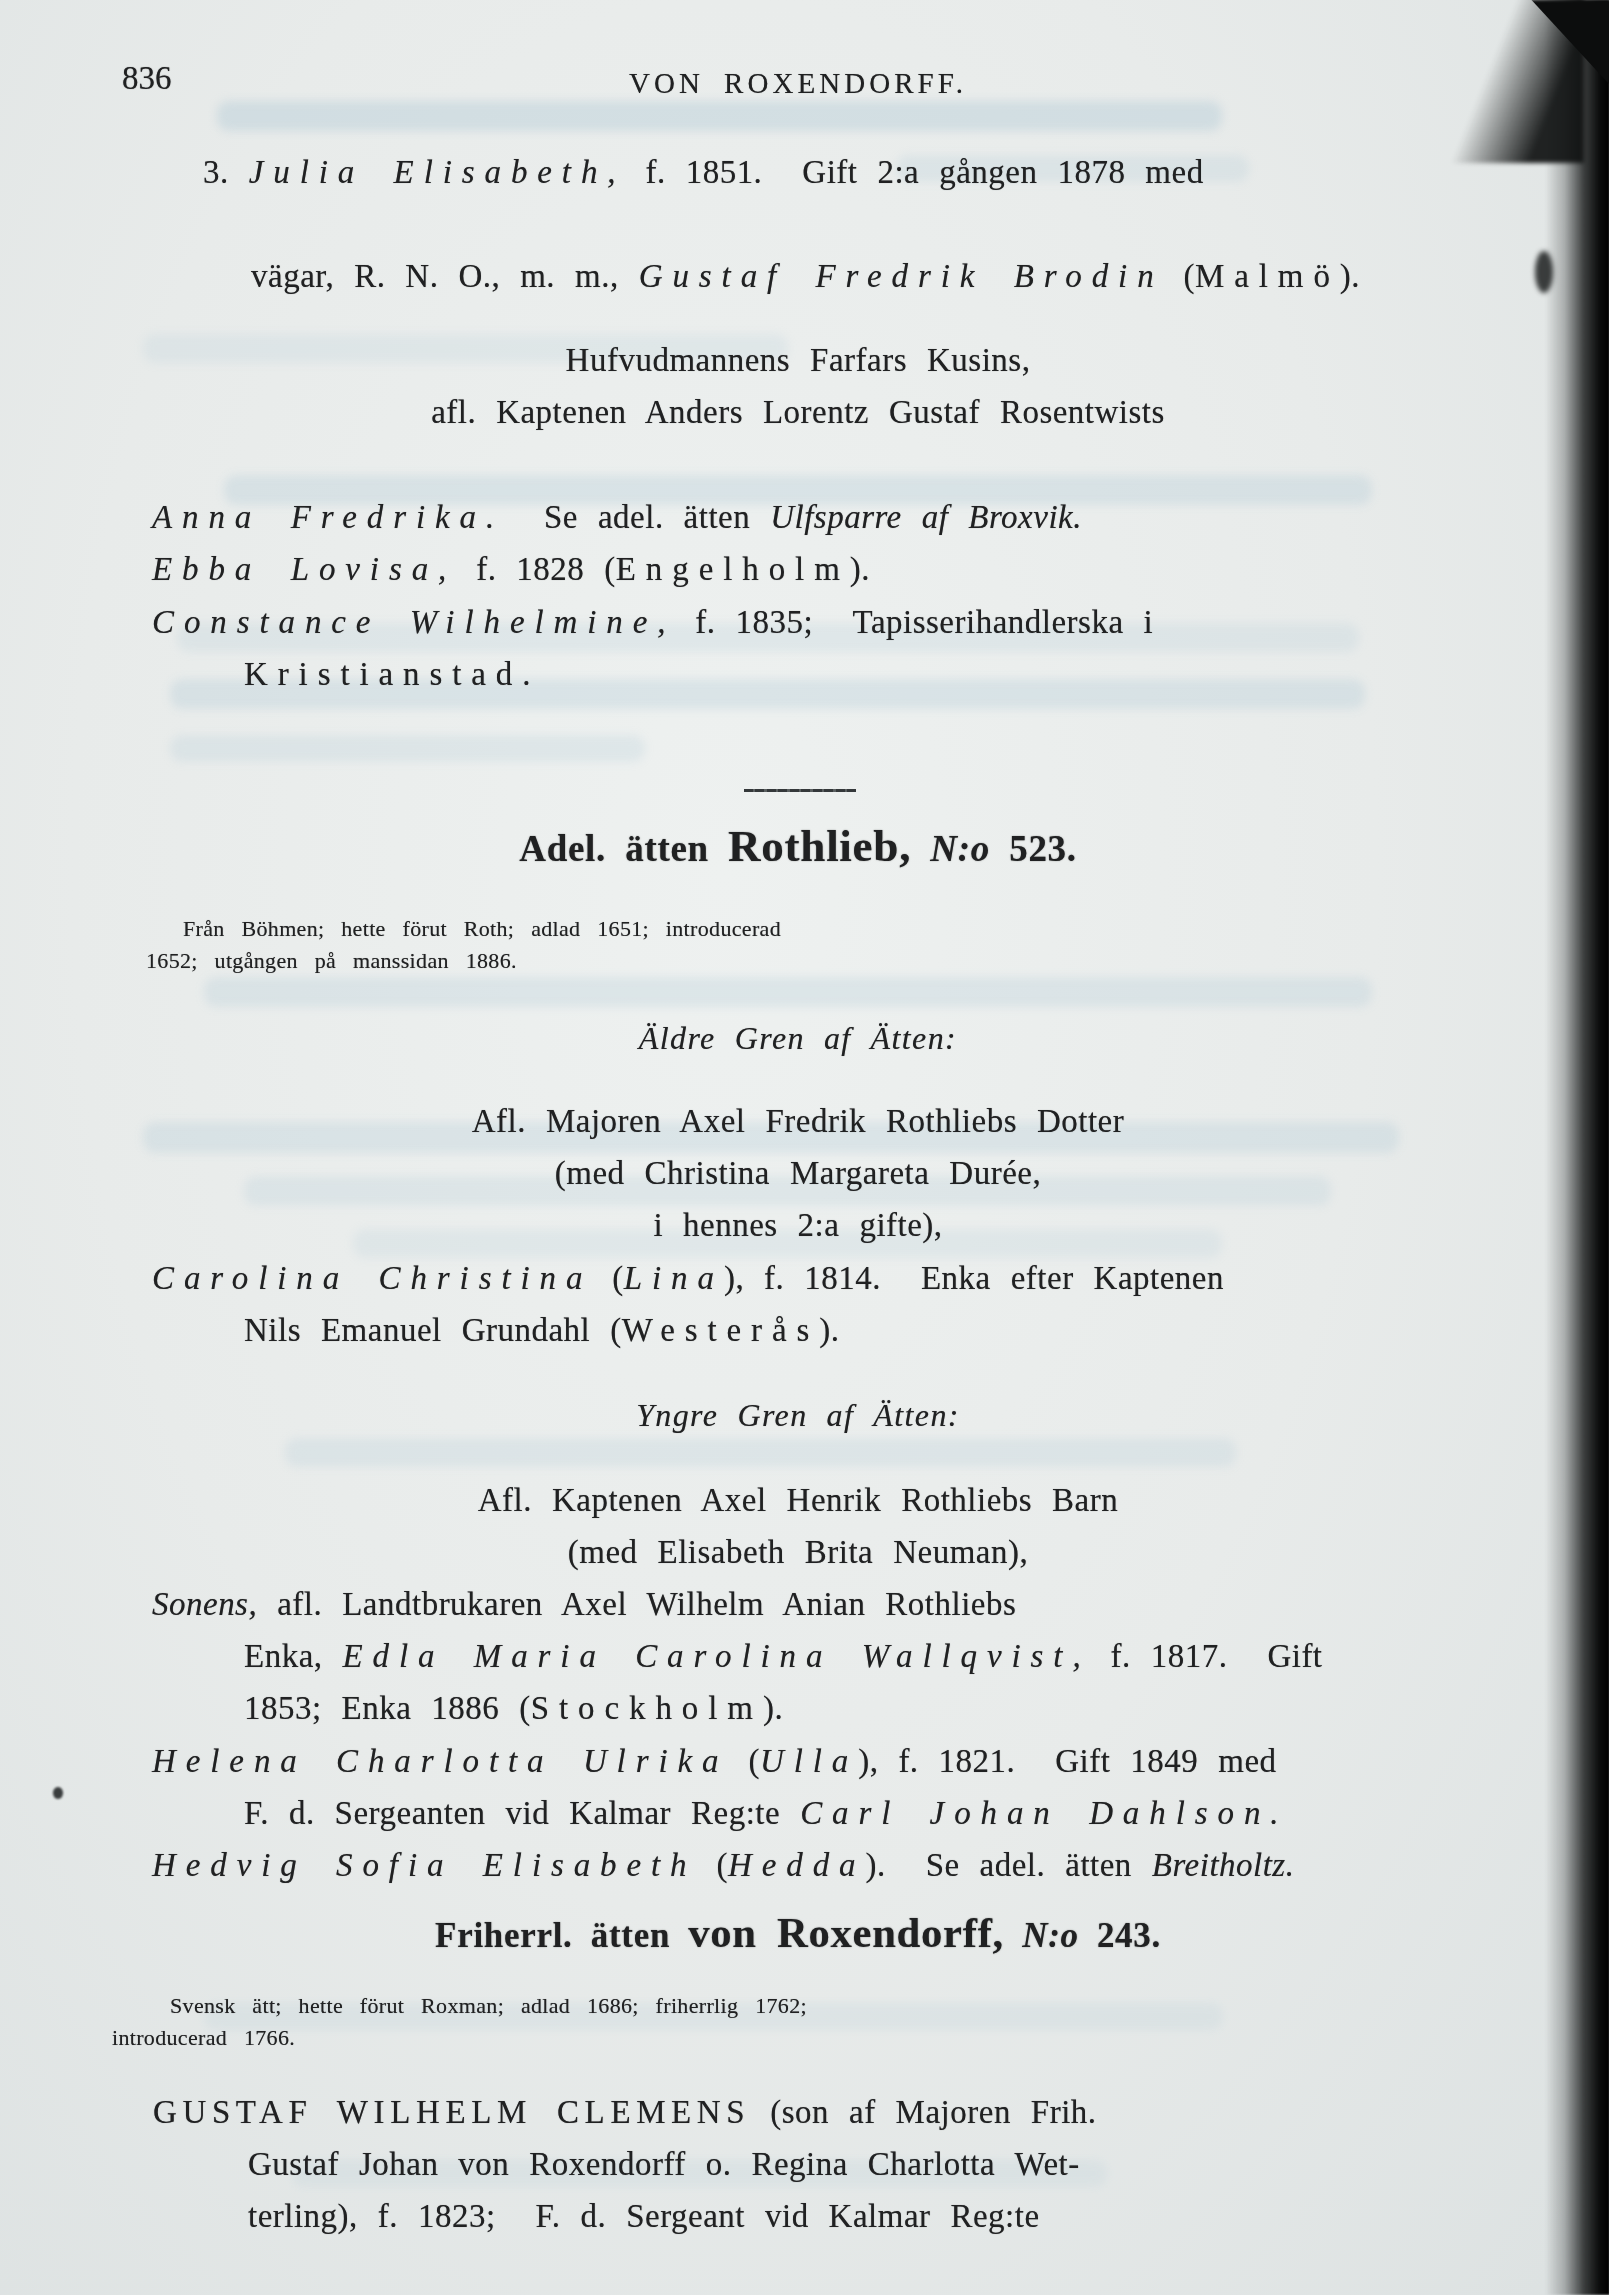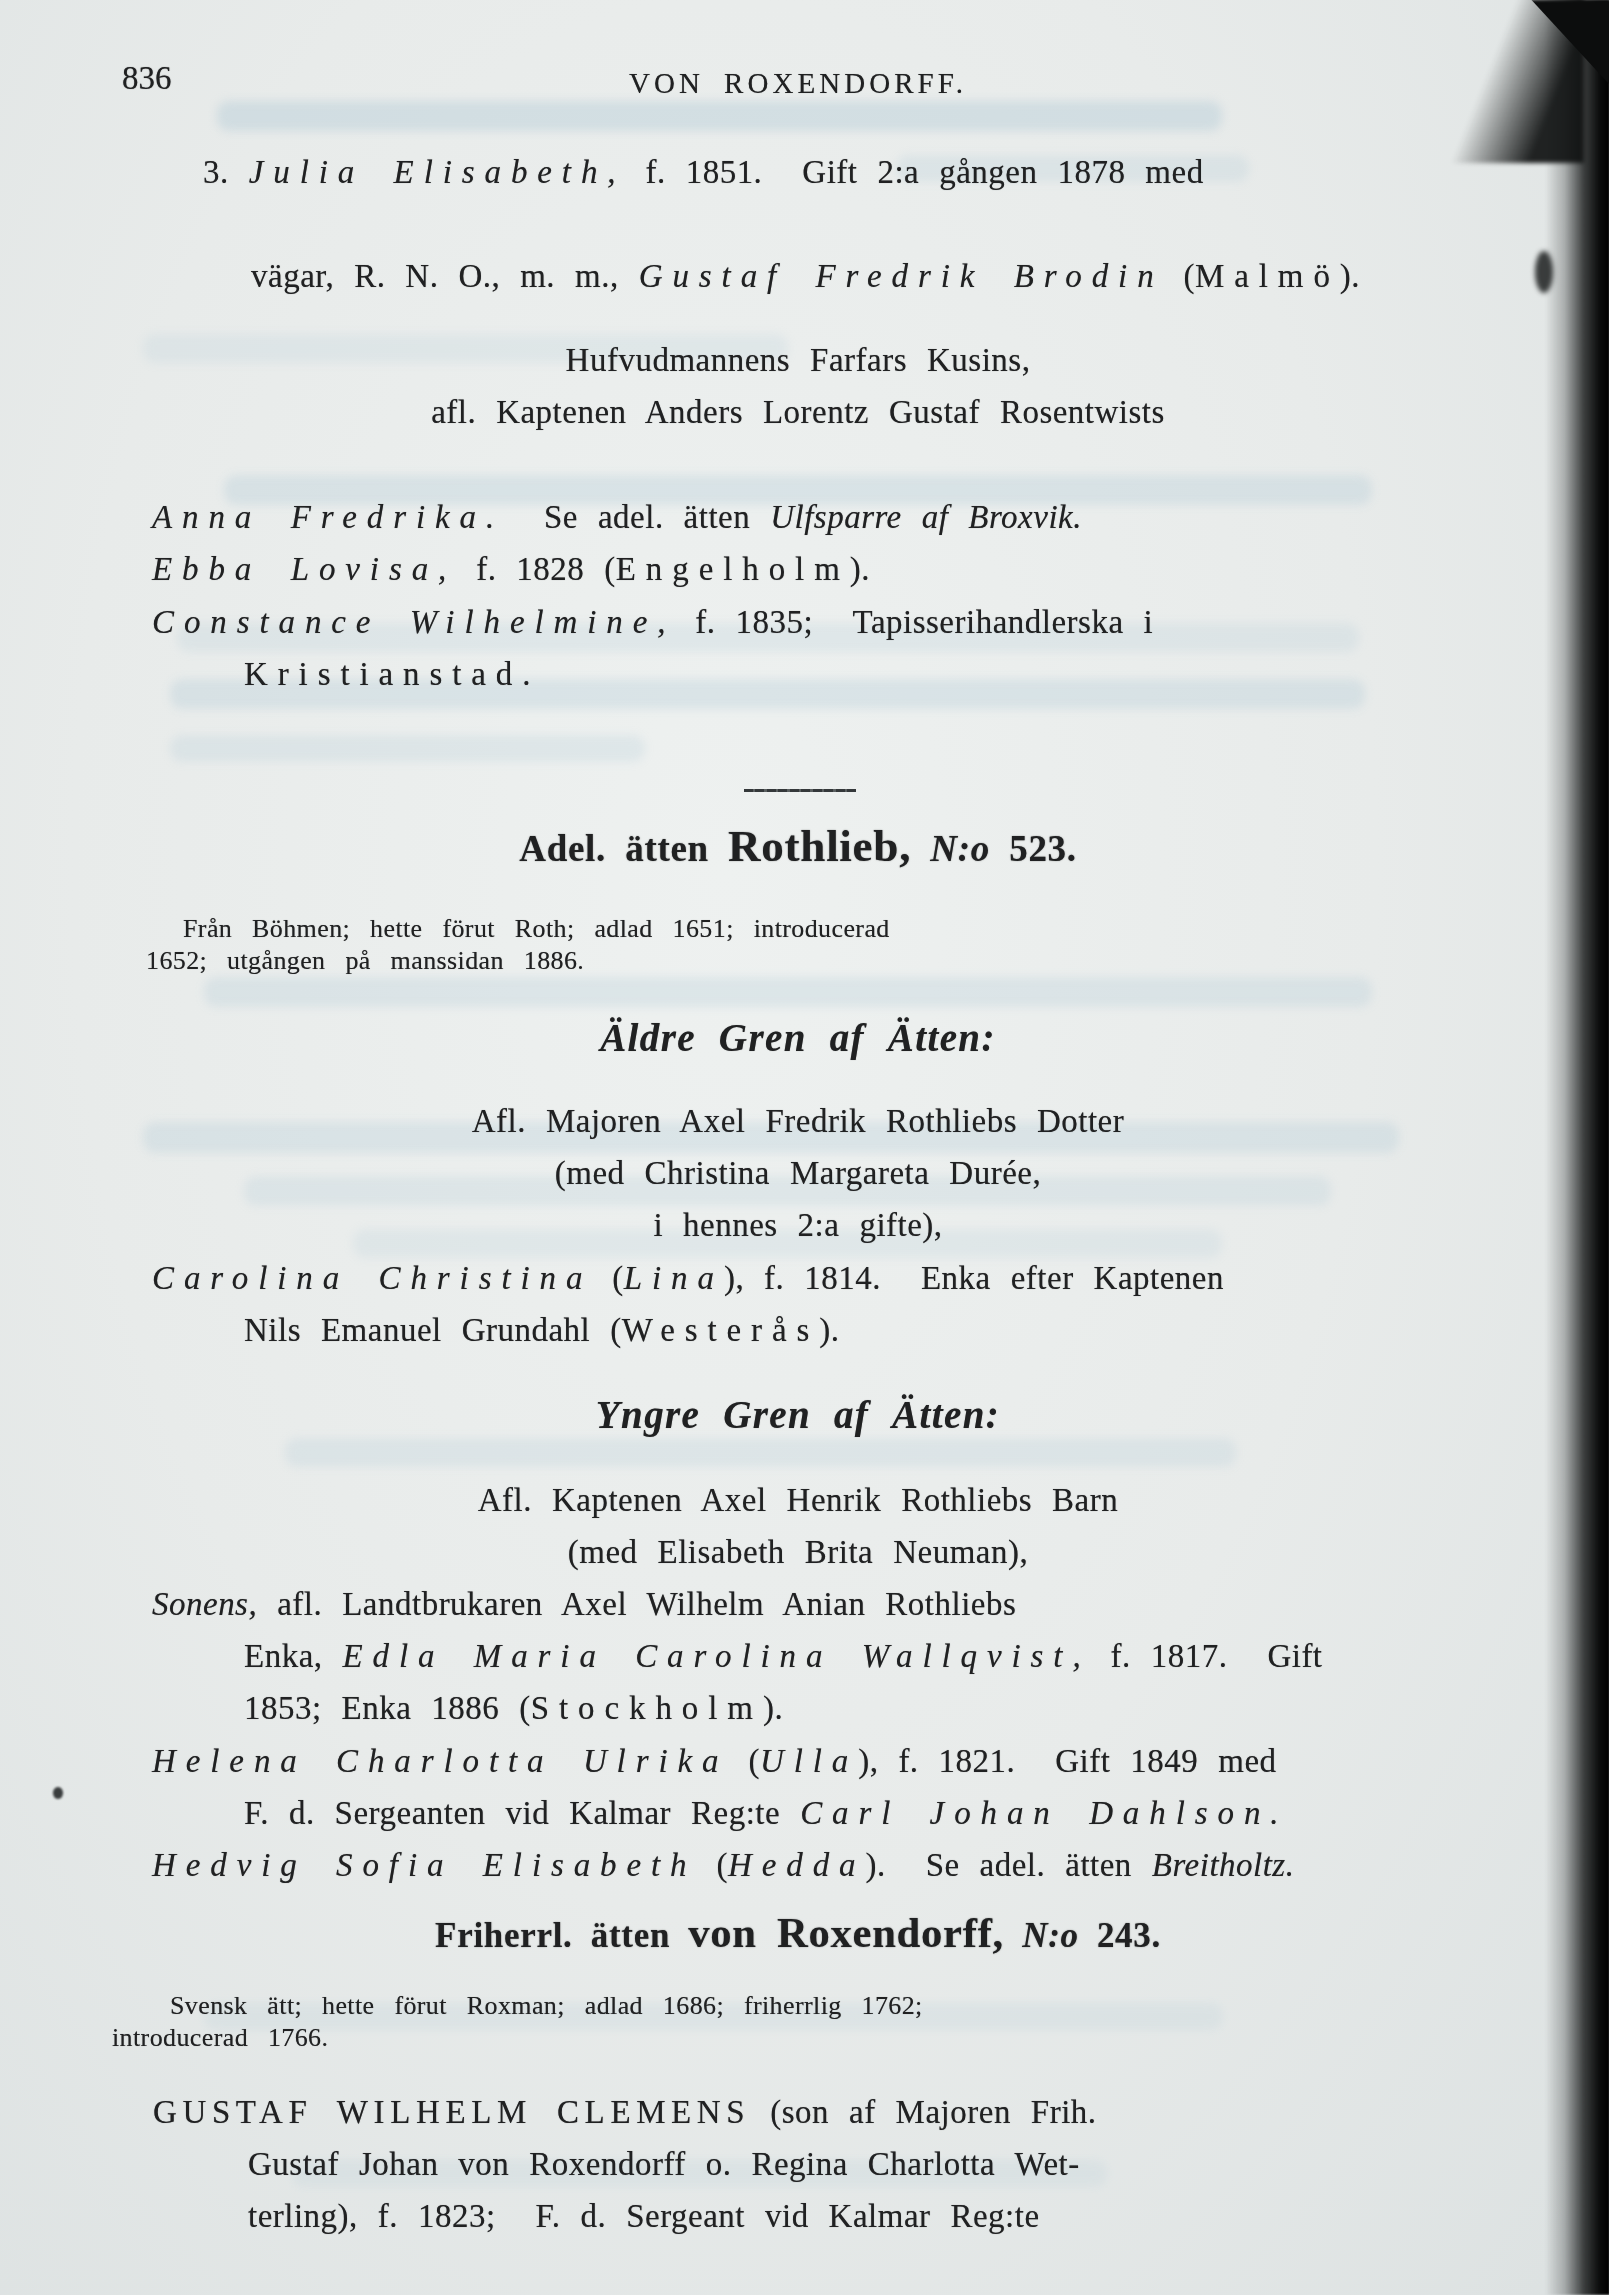--- a/index.html
+++ b/index.html
@@ -17,33 +17,33 @@
   .txt{
     position:absolute;left:112px;width:1372px;margin:0;
     font-size:33px;line-height:52px;white-space:pre-wrap;
     word-spacing:0.34em;letter-spacing:0.015em;
     text-shadow:0 0 0.8px rgba(32,33,34,0.55);
   }
   .entry{padding-left:132px;text-indent:-92px;}
   .entry-first{padding-left:139px;text-indent:-48px;}
   .centered{text-align:center;}
   .note{
-    font-size:26px;line-height:32px;word-spacing:0.5em;
+    font-size:22px;line-height:32px;word-spacing:0.5em;
     text-shadow:0 0 0.7px rgba(32,33,34,0.5);
   }
   .sect-h{
     text-align:center;font-weight:bold;letter-spacing:0.7px;word-spacing:0.25em;
     text-shadow:0 0 1.4px rgba(25,26,26,0.55);
   }
   .h-roth{font-size:37px;}
   .h-rox{font-size:35px;}
   .sect-h .lg{font-size:1.22em;}
   .gren-h{
-    text-align:center;font-style:italic;font-weight:bold;
-    font-size:39px;letter-spacing:1.4px;word-spacing:0.3em;
+    text-align:center;font-style:italic;font-weight:normal;
+    font-size:32px;letter-spacing:1.4px;word-spacing:0.3em;
   }
   .it{font-style:italic;}
   .sp{letter-spacing:0.30em;}
   .spc{letter-spacing:0.17em;}
   .lg{font-weight:bold;}
   #pagenum{
     position:absolute;left:122px;top:60px;font-size:33px;
     text-shadow:0 0 1px rgba(32,33,34,0.6);
   }
   #runtitle{

